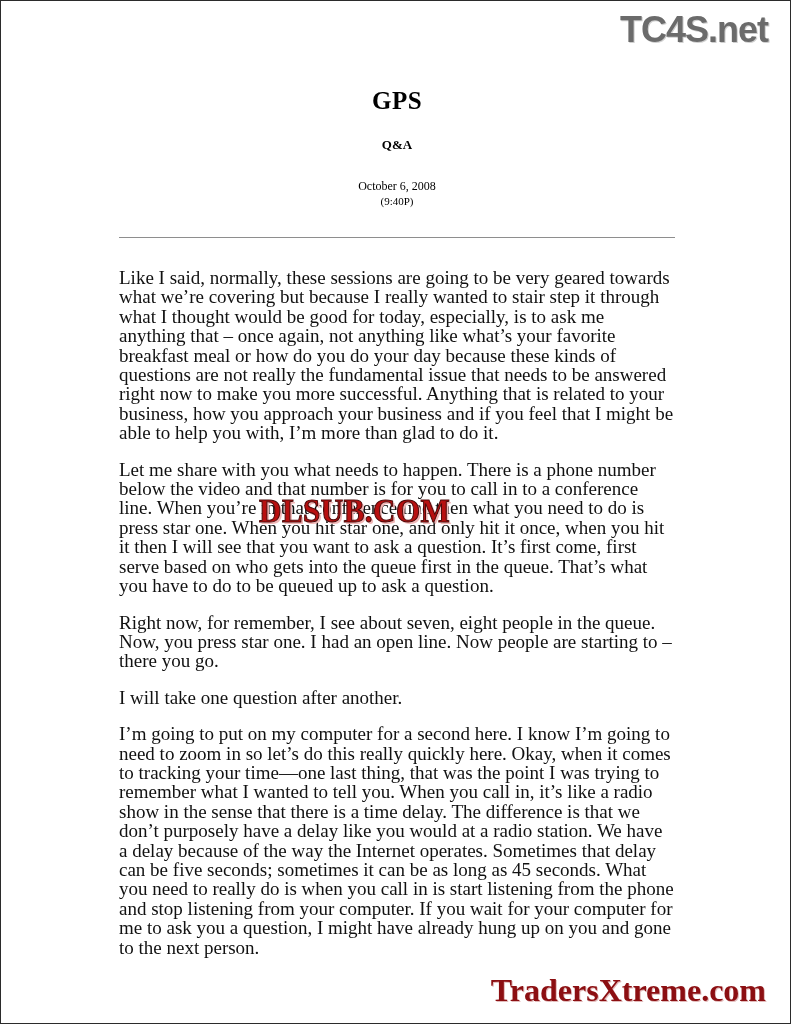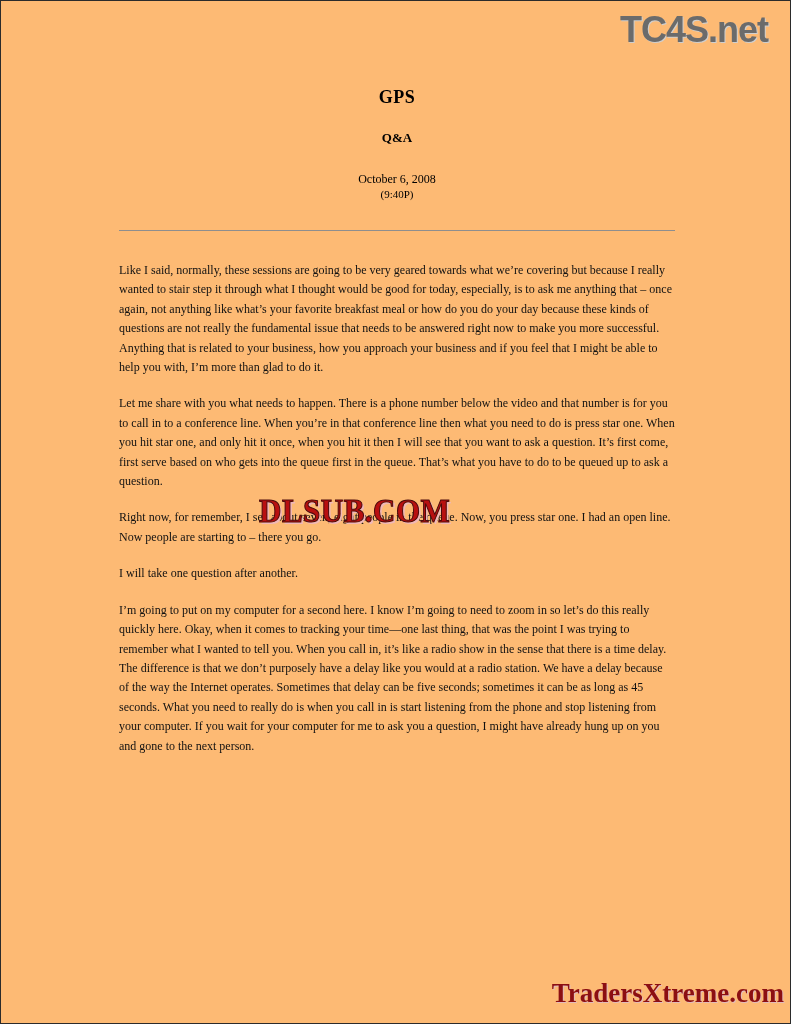--- a/index.html
+++ b/index.html
@@ -7,57 +7,57 @@
     padding: 0;
     background: #6e6e6e;
   }
   body {
     font-family: "Liberation Serif", serif;
   }
   .page {
     position: relative;
     width: 791px;
     height: 1024px;
-    background: #fdba74;
+    background: #ffffff;
     border: 1px solid #2b2b2b;
     box-sizing: border-box;
     overflow: hidden;
   }
   .wm-top {
     position: absolute;
     top: 8px;
     right: 22px;
     font-family: "Liberation Sans", sans-serif;
     font-weight: bold;
     font-size: 36px;
     color: #6b6b6b;
     letter-spacing: -1px;
     text-shadow: 1px 1px 0 #cfcfcf;
   }
   .wm-bottom {
     position: absolute;
     bottom: 14px;
-    right: 6px;
+    right: 24px;
     font-family: "Liberation Serif", serif;
     font-weight: bold;
-    font-size: 27px;
+    font-size: 32px;
     color: #8c0f12;
     letter-spacing: 0px;
     text-shadow: 1px 1px 0 #e2bcbc;
   }
   .doc {
     position: absolute;
     left: 118px;
     top: 86px;
     width: 556px;
   }
   .title {
     text-align: center;
     font-weight: bold;
-    font-size: 18px;
+    font-size: 25px;
     letter-spacing: 0.5px;
     margin: 0 0 22px 0;
   }
   .subtitle {
     text-align: center;
     font-weight: bold;
     font-size: 13px;
     margin: 0 0 26px 0;
   }
   .date {
@@ -69,21 +69,21 @@
     text-align: center;
     font-size: 11px;
     margin: 0 0 30px 0;
   }
   .rule {
     border: 0;
     border-top: 1px solid #8e8e8e;
     margin: 0 0 30px 0;
   }
   .para {
-    font-size: 12px;
+    font-size: 19px;
     line-height: 19.4px;
     text-align: left;
     margin: 0 0 17px 0;
     color: #111;
   }
   .wm-center {
     position: absolute;
     left: 258px;
     top: 492px;
     font-family: "Liberation Serif", serif;

